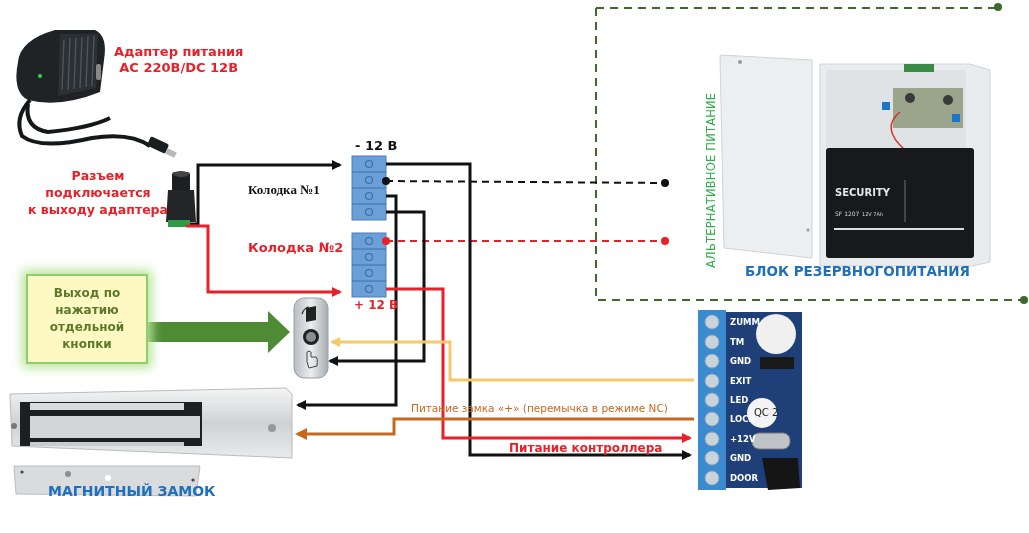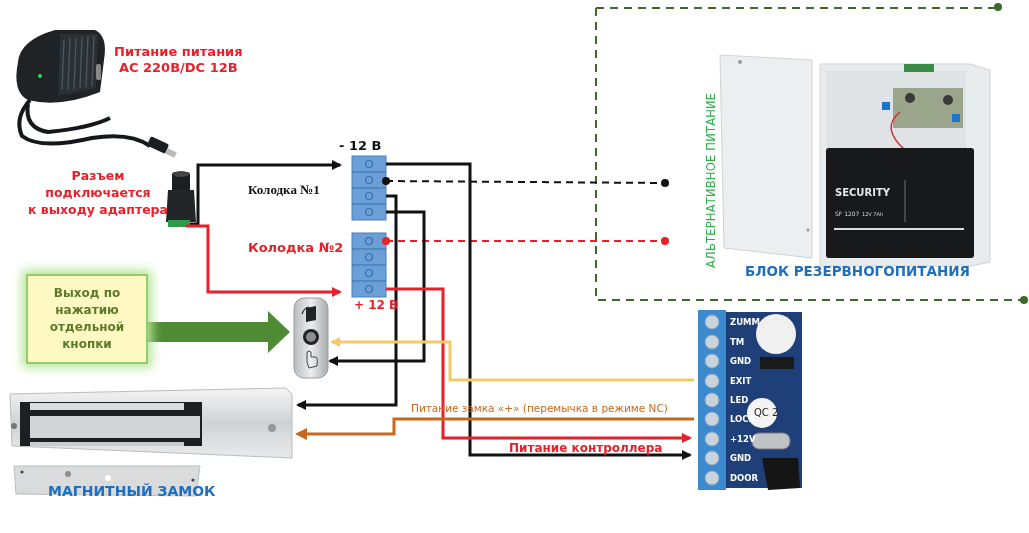--- a/index.html
+++ b/index.html
@@ -207,31 +207,31 @@
           <text x="730" y="422" class="ctl-label">LOCK</text>
           <text x="730" y="442" class="ctl-label">+12V</text>
           <text x="730" y="461" class="ctl-label">GND</text>
           <text x="730" y="481" class="ctl-label">DOOR</text>
         </g>
   </g>
 </svg>
 
 
 <div class="lbl red center" style="left:114px;top:44px;font-size:13px;">
-  <div>Питание питания</div>
+  <div>Адаптер питания</div>
   <div>AC 220В/DC 12В</div>
 </div>
 
 <div class="lbl red center" style="left:28px;top:168px;font-size:12.5px;line-height:1.35;">
   <div>Разъем</div>
   <div>подключается</div>
   <div>к выходу адаптера</div>
 </div>
 
-<div class="lbl blk" style="left:339px;top:138px;font-size:13px;">- 12 В</div>
+<div class="lbl blk" style="left:355px;top:138px;font-size:13px;">- 12 В</div>
 <div class="lbl blk" style="left:248px;top:182px;font-size:13px;font-family:Liberation Serif, serif;">Колодка №1</div>
 <div class="lbl red" style="left:248px;top:240px;font-size:13px;">Колодка №2</div>
 <div class="lbl red" style="left:354px;top:298px;font-size:12px;">+ 12 В</div>
 
 <div class="exitbox">
   <div>
     <div>Выход по</div>
     <div>нажатию</div>
     <div>отдельной</div>
     <div>кнопки</div>

